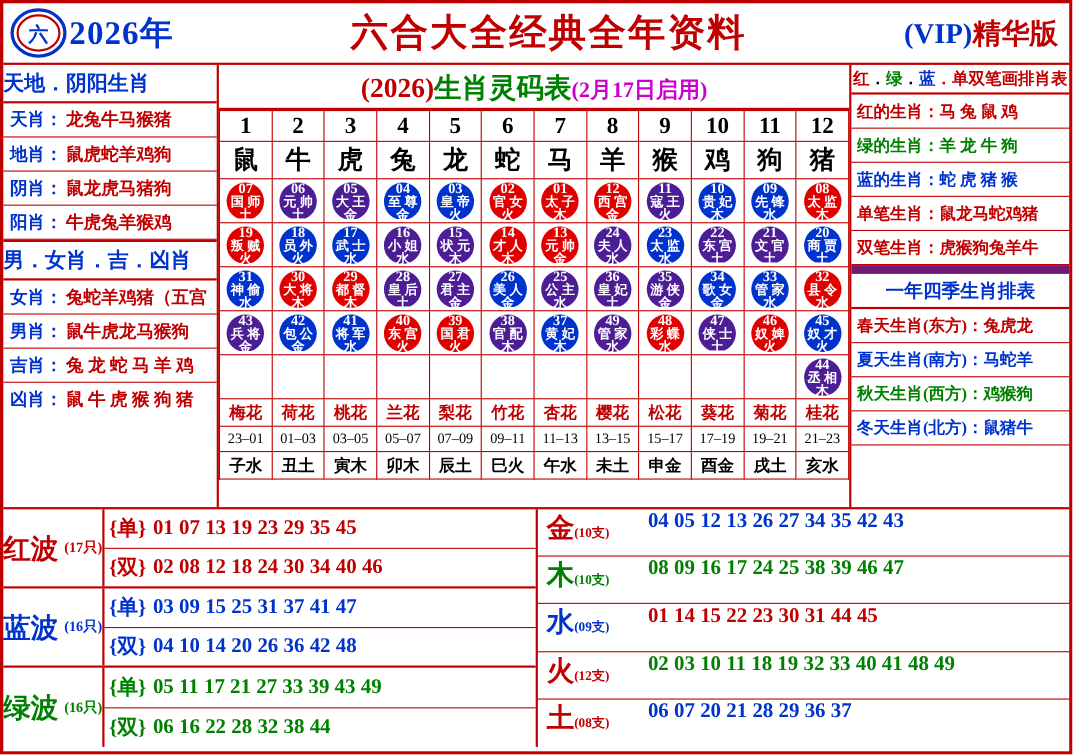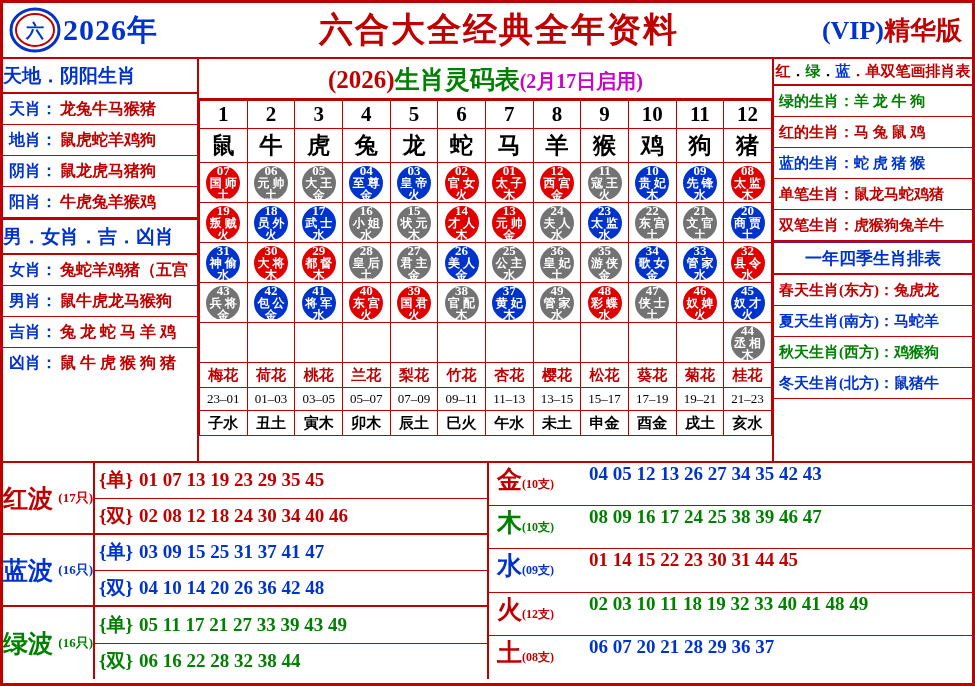--- a/index.html
+++ b/index.html
@@ -95,42 +95,42 @@
   .ball {
     width:34px; height:34px; border-radius:50%;
     margin:0 auto; color:#fff; line-height:1;
     display:flex; flex-direction:column; align-items:center; justify-content:center;
     font-family:"Liberation Serif", serif;
   }
   .ball .n { font-size:13px; font-weight:bold; }
   .ball .e { font-size:12px; font-weight:bold; }
   .b-red { background:#e00000; }
   .b-blue { background:#0033cc; }
-  .b-green { background:#737373; }
+  .b-green { background:#4c1d95; }
   .flower-row td { height:25px; font-size:15px; font-weight:bold; color:#c00000; }
   .hour-row td { height:23px; font-size:13px; color:#000; }
   .gz-row td { height:25px; font-size:15px; color:#000; font-weight:bold; }
 
   
   .r-title {
     text-align:center; font-family:"Liberation Serif", serif;
     font-size:15px; font-weight:bold; padding:3px 0;
     border-bottom:2px solid #c00000;
   }
   .r-title .red{color:#c00000;} .r-title .green{color:#008000;} .r-title .blue{color:#0033cc;}
   .r-row {
     height:31px; display:flex; align-items:center; padding-left:5px;
     border-bottom:1px solid #c00000; white-space:nowrap;
     font-family:"Liberation Serif", serif; font-size:15px; font-weight:bold;
   }
   .r-red { color:#c00000; } .r-green { color:#008000; } .r-blue { color:#0033cc; }
   .r-head {
     text-align:center; color:#0033cc; font-weight:bold; font-size:17px;
     font-family:"Liberation Serif", serif; padding:4px 0 3px;
-    border-bottom:2px solid #c00000; border-top:2px solid #701a75;
+    border-bottom:2px solid #c00000; border-top:8px solid #701a75;
   }
 
   
   .bottom { display:flex; height:auto; border-top:2px solid #c00000; }
   .bl { width:486px; border-right:2px solid #c00000; }
   .br { flex:1; }
   .wave {
     display:flex; border-bottom:2px solid #c00000; height:72px;
   }
   .wave:last-child { border-bottom:none; }
@@ -625,27 +625,27 @@
           <td>亥水</td>
         </tr>
       </tbody>
         </table>
     </div>
 
     <div class="colR">
       <div class="r-title">
         <span class="red">红</span><span>．</span><span class="green">绿</span><span>．</span><span class="blue">蓝</span><span class="red">．单双笔画排肖表</span>
       </div>
+      <div class="r-row r-red">
+        <span>红的生肖：</span>
+          <span>马 兔 鼠 鸡</span>
+      </div>
       <div class="r-row r-green">
         <span>绿的生肖：</span>
           <span>羊 龙 牛 狗</span>
-      </div>
-      <div class="r-row r-red">
-        <span>红的生肖：</span>
-          <span>马 兔 鼠 鸡</span>
       </div>
       <div class="r-row r-blue">
         <span>蓝的生肖：</span>
           <span>蛇 虎 猪 猴</span>
       </div>
       <div class="r-row r-red">
         <span>单笔生肖：</span>
           <span>鼠龙马蛇鸡猪</span>
       </div>
       <div class="r-row r-red">

